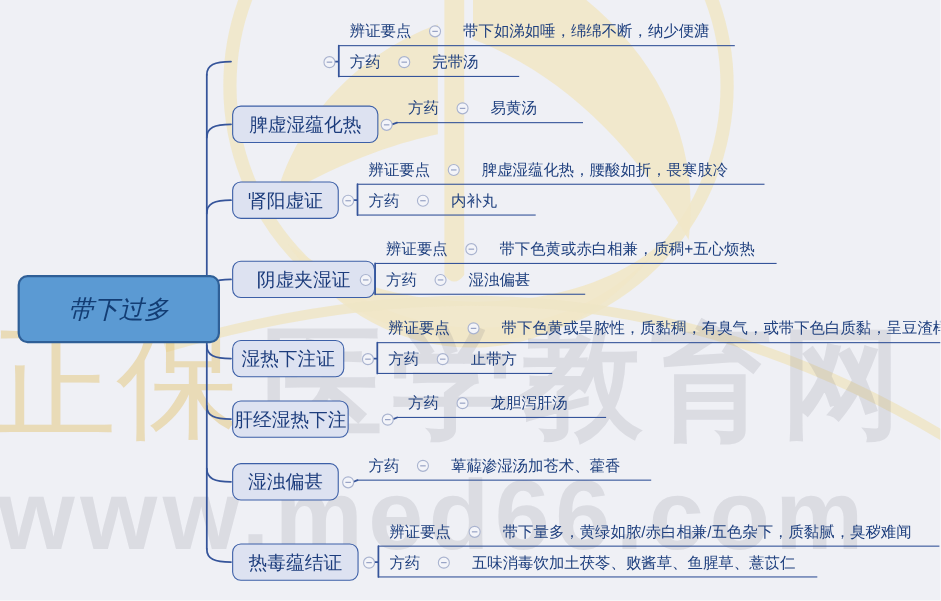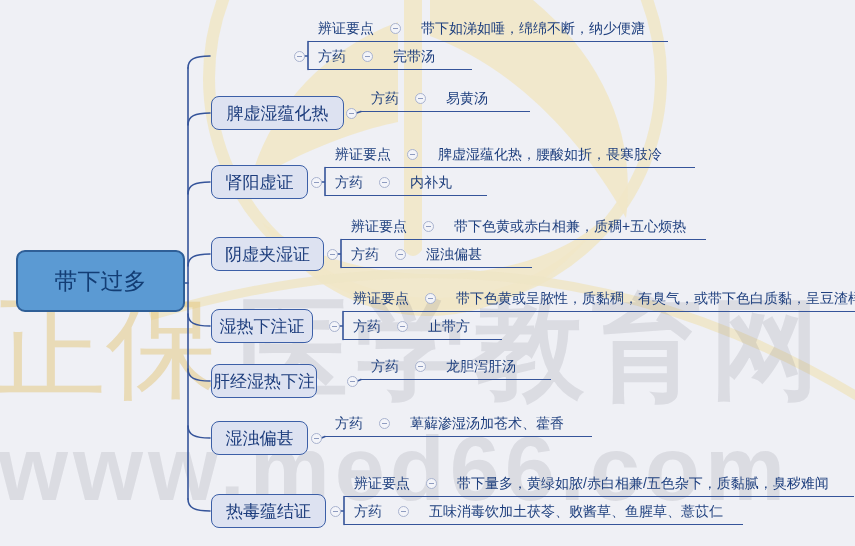--- a/index.html
+++ b/index.html
@@ -11,24 +11,24 @@
   
   .wm-svg{position:absolute;left:0;top:0;z-index:0;}
   .wm-text{position:absolute;z-index:1;white-space:nowrap;pointer-events:none;line-height:1;}
   .wm-gold{left:-6px;top:292px;font-size:112px;color:rgba(228,198,122,0.50);}
   .wm-gray{left:238px;top:294px;font-size:110px;letter-spacing:8px;font-weight:bold;color:rgba(100,100,110,0.14);}
   .wm-url{left:-2px;top:424px;font-size:90px;letter-spacing:5px;font-weight:bold;color:rgba(100,100,110,0.14);}
   
   .conn-svg{position:absolute;left:0;top:0;z-index:2;}
   
   .root-box{
-    position:absolute;z-index:3;left:16px;top:250px;width:169px;height:62px;
+    position:absolute;z-index:3;left:16px;top:250px;width:184px;height:62px;
     background:#5b9ad3;border:2px solid #2f5f97;border-radius:9px;
     display:flex;align-items:center;justify-content:center;
-    font-size:23px;color:#133d74;box-sizing:border-box;
+    font-size:23px;color:#133d74;box-sizing:border-box;font-style:italic;
   }
   .pbox{
     position:absolute;z-index:3;height:34px;box-sizing:border-box;
     background:#dde2f1;border:1.5px solid #3c5fa7;border-radius:8px;
     display:flex;align-items:center;justify-content:center;
     font-size:17px;color:#1c3c7c;white-space:nowrap;
   }
   .crow{
     position:absolute;z-index:3;display:inline-flex;align-items:center;
     box-sizing:content-box;padding:2px 20px 3px 10px;
@@ -91,21 +91,21 @@
   <div class="root-box">
     <span>带下过多</span>
   </div>
 
   <div class="pbox" style="left:211px;top:96px;width:133px">
       <span>脾虚湿蕴化热</span>
     </div>
   <div class="pbox" style="left:211px;top:165px;width:97px">
       <span>肾阳虚证</span>
     </div>
-  <div class="pbox" style="left:211px;top:237px;width:113px">
+  <div class="pbox" style="left:211px;top:237px;width:130px">
       <span>阴虚夹湿证</span>
     </div>
   <div class="pbox" style="left:211px;top:309px;width:102px">
       <span>湿热下注证</span>
     </div>
   <div class="pbox" style="left:211px;top:364px;width:106px">
       <span>肝经湿热下注</span>
     </div>
   <div class="pbox" style="left:211px;top:421px;width:97px">
       <span>湿浊偏甚</span>

